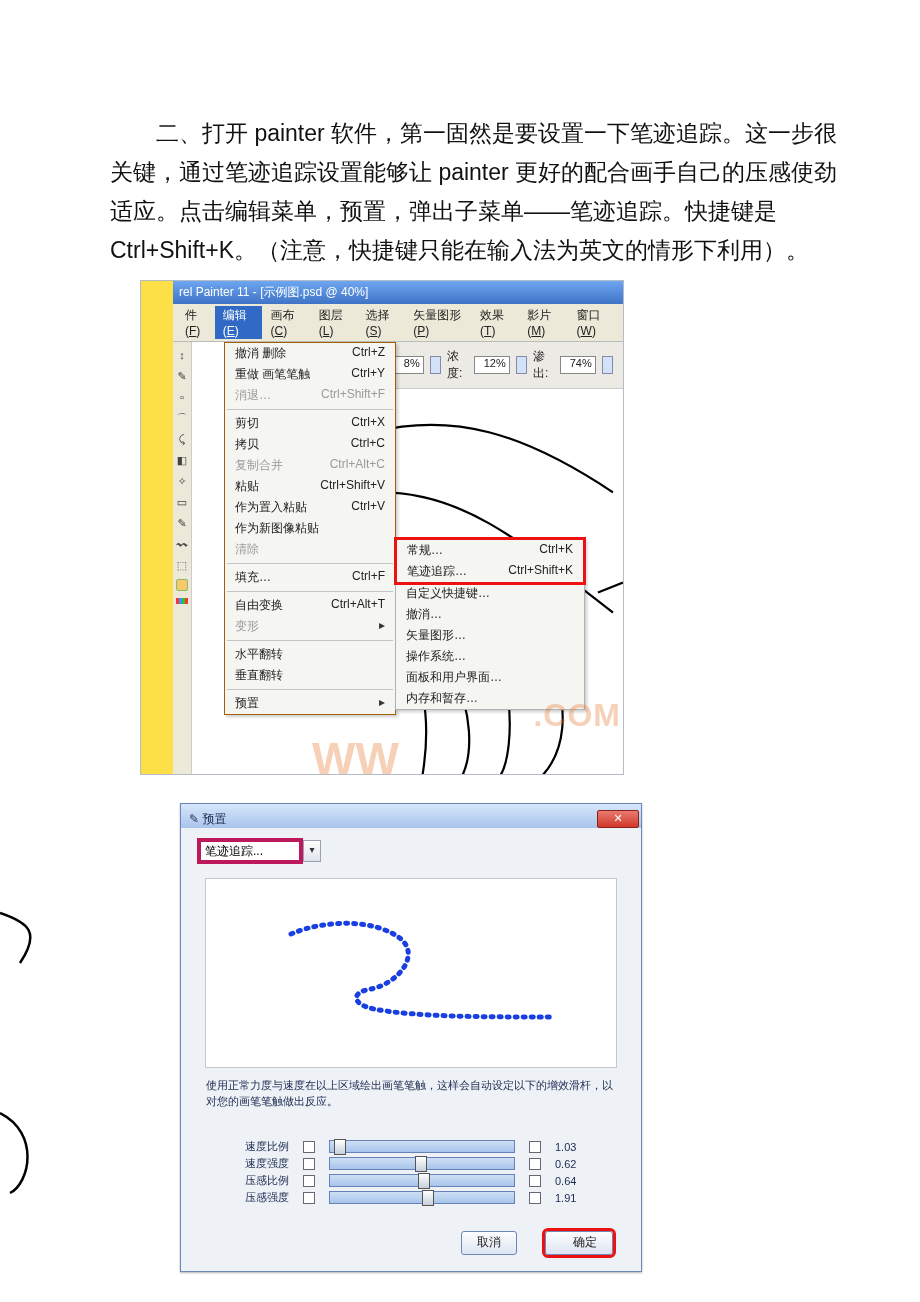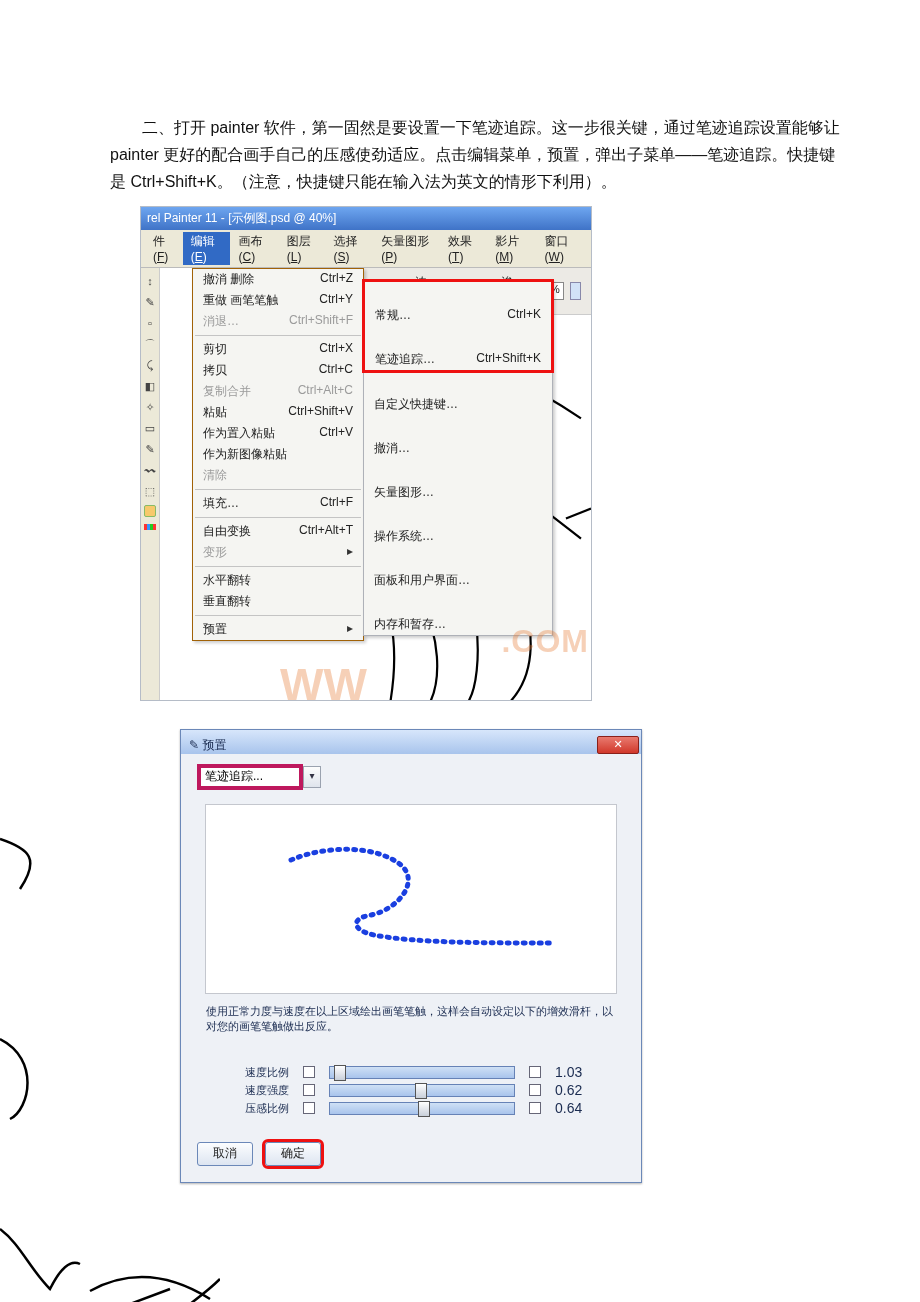--- a/index.html
+++ b/index.html
@@ -13,35 +13,36 @@
   .page {
     width: 920px;
     min-height: 1302px;
     position: relative;
     box-sizing: border-box;
     padding: 0;
   }
   .para {
     padding: 114px 80px 10px 110px;
     line-height: 1.7;
-    font-size: 16px;
+    font-size: 23px;
     color: #111;
   }
   .figs {
     padding-left: 140px;
   }
 
   
   .painter {
     width: 450px;
     border: 1px solid #b5bcc7;
     background: #fde047;
     font-size: 12px;
     color: #222;
     position: relative;
+    padding-left: 32px;
   }
   .painter-title {
     background: linear-gradient(#6ea6f0, #3f73c7);
     color: #fff;
     font-size: 12px;
     padding: 3px 6px;
   }
   .menubar {
     display: flex;
     gap: 0;
@@ -118,21 +119,21 @@
   .submenu {
     position: absolute;
     right: -190px;
     bottom: 4px;
     width: 188px;
     background: #f5f5f2;
     border: 1px solid #aeb1b8;
     box-shadow: 2px 2px 3px rgba(0,0,0,.2);
     font-size: 12px;
   }
-  .sm-row { display: flex; justify-content: space-between; padding: 2px 10px; margin-top: 23px; }
+  .sm-row { display: flex; justify-content: space-between; padding: 2px 10px; }
   .hi-box { border: 3px solid #e11; margin: -2px; }
   .canvas {
     flex: 1;
     position: relative;
     background: #fff;
     overflow: hidden;
   }
   .canvas svg { position: absolute; inset: 0; }
   .watermark {
     position: absolute;
@@ -242,39 +243,40 @@
     border: 1px solid #6682b6;
     position: relative;
   }
   .thumb {
     position: absolute;
     top: -2px;
     width: 10px; height: 14px;
     border: 1px solid #555;
     background: linear-gradient(#fff,#c8cfda);
   }
-  .sval { width: 36px; font-size: 14px; }
+  .sval { width: 36px; font-size: 11px; }
   .dlg-btns {
     display: flex;
-    justify-content: flex-start;
-    gap: 12px;
+    justify-content: flex-end;
+    gap: 28px;
     padding-right: 12px;
   }
   .btn {
     width: 54px;
     height: 22px;
     border: 1px solid #6b88b8;
     background: linear-gradient(#fcfdfe,#dde5f1);
     font-size: 12px;
     text-align: center;
     line-height: 20px;
     border-radius: 3px;
   }
   .btn-hot {
     outline: 3px solid #e11;
+    padding-left: 12px;
   }
   .u { text-decoration: underline; }
 </style>
 </head>
 <body>
 
 <div class="page">
 
   <div class="para">　　二、打开 painter 软件，第一固然是要设置一下笔迹追踪。这一步很关键，通过笔迹追踪设置能够让 painter 更好的配合画手自己的压感使劲适应。点击编辑菜单，预置，弹出子菜单——笔迹追踪。快捷键是 Ctrl+Shift+K。（注意，快捷键只能在输入法为英文的情形下利用）。</div>
 
@@ -504,20 +506,29 @@
               </div>
               <div class="srow">
                 <span class="slabel">压感比例</span>
                 <span style="width:10px;height:10px;border:1px solid #667;background:#fff"></span>
                 <div class="track">
                   <div class="thumb" style="left:48%"></div>
                 </div>
                 <span style="width:10px;height:10px;border:1px solid #667;background:#fff"></span>
                 <span class="sval">0.64</span>
               </div>
+              <div class="srow">
+                <span class="slabel">压感强度</span>
+                <span style="width:10px;height:10px;border:1px solid #667;background:#fff"></span>
+                <div class="track">
+                  <div class="thumb" style="left:50%"></div>
+                </div>
+                <span style="width:10px;height:10px;border:1px solid #667;background:#fff"></span>
+                <span class="sval">1.91</span>
+              </div>
             </div>
 
           <div class="dlg-btns">
             <div class="btn">取消</div>
             <div class="btn btn-hot">确定</div>
           </div>
         </div>
       </div>
     </div>
 

